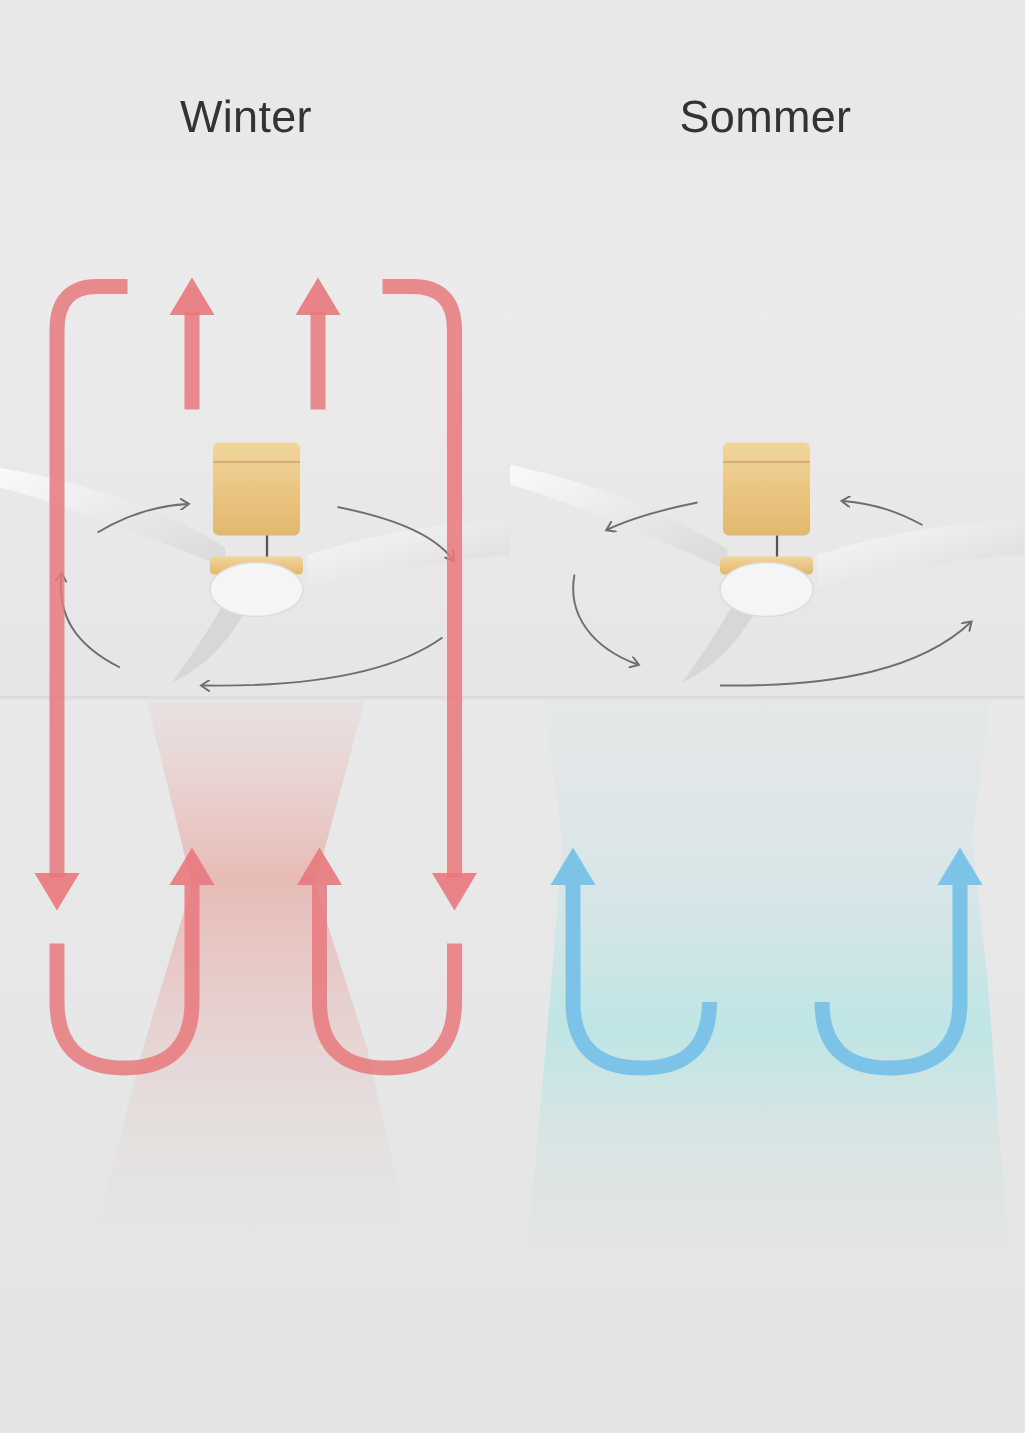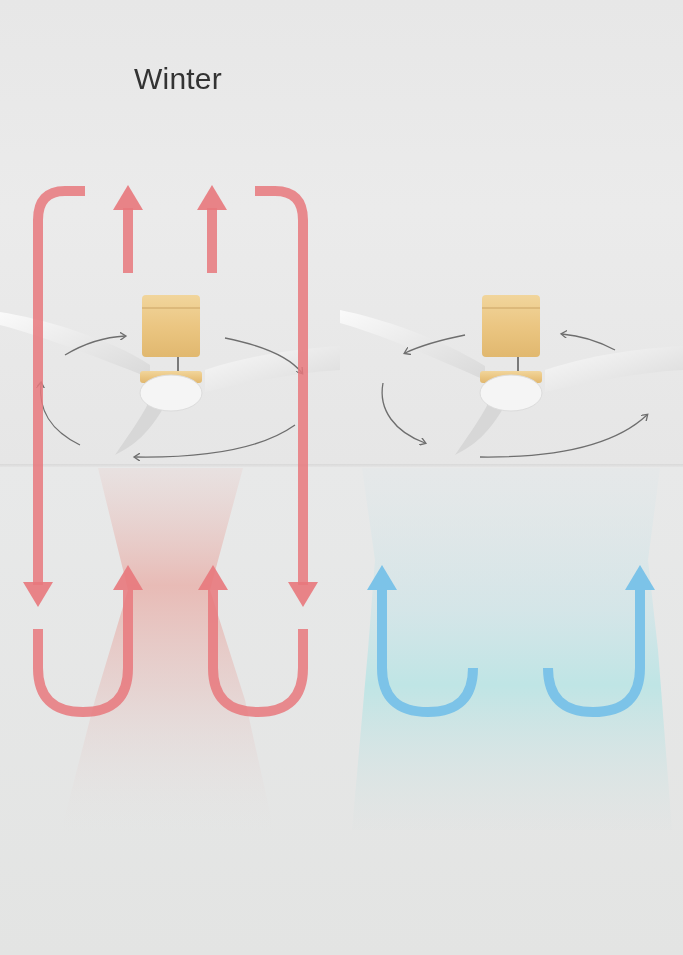--- a/index.html
+++ b/index.html
@@ -18,21 +18,21 @@
       background: linear-gradient(180deg, #e8e9e9 0%, #e3e4e3 100%);
     }
     .ceiling-line {
       position: absolute; left: 0; top: 464px; width: 683px; height: 3px;
       background: linear-gradient(180deg, #d9d9d9, #e4e4e4);
     }
     .title {
       position: absolute; top: 62px; font-size: 30px; color: #333333;
       letter-spacing: 0.2px; font-weight: 400;
     }
-    .title-winter { left: 134px; text-align: center; }
+    .title-winter { left: 120px; text-align: center; }
     .title-summer { left: 453px; }
     svg.layer { position: absolute; left: 0; top: 0; }
   </style>
 </head>
 <body>
 
 <div class="canvas">
   <div class="bg-top"></div>
   <div class="bg-bottom"></div>
   <div class="ceiling-line"></div>
@@ -137,13 +137,14 @@
         <path d="M548,668 Q548,712 593,712 Q640,712 640,668 L640,590" stroke="#7cc3e8"></path>
       </g>
       <g fill="#7cc3e8">
         <polygon points="367,590 382,565 397,590"></polygon>
         <polygon points="625,590 640,565 655,590"></polygon>
       </g>
     </g>
   </svg>
 
   <div class="title title-winter">Winter</div>
+  <div class="title title-summer">Sommer</div>
 </div>
 
 </body></html>

